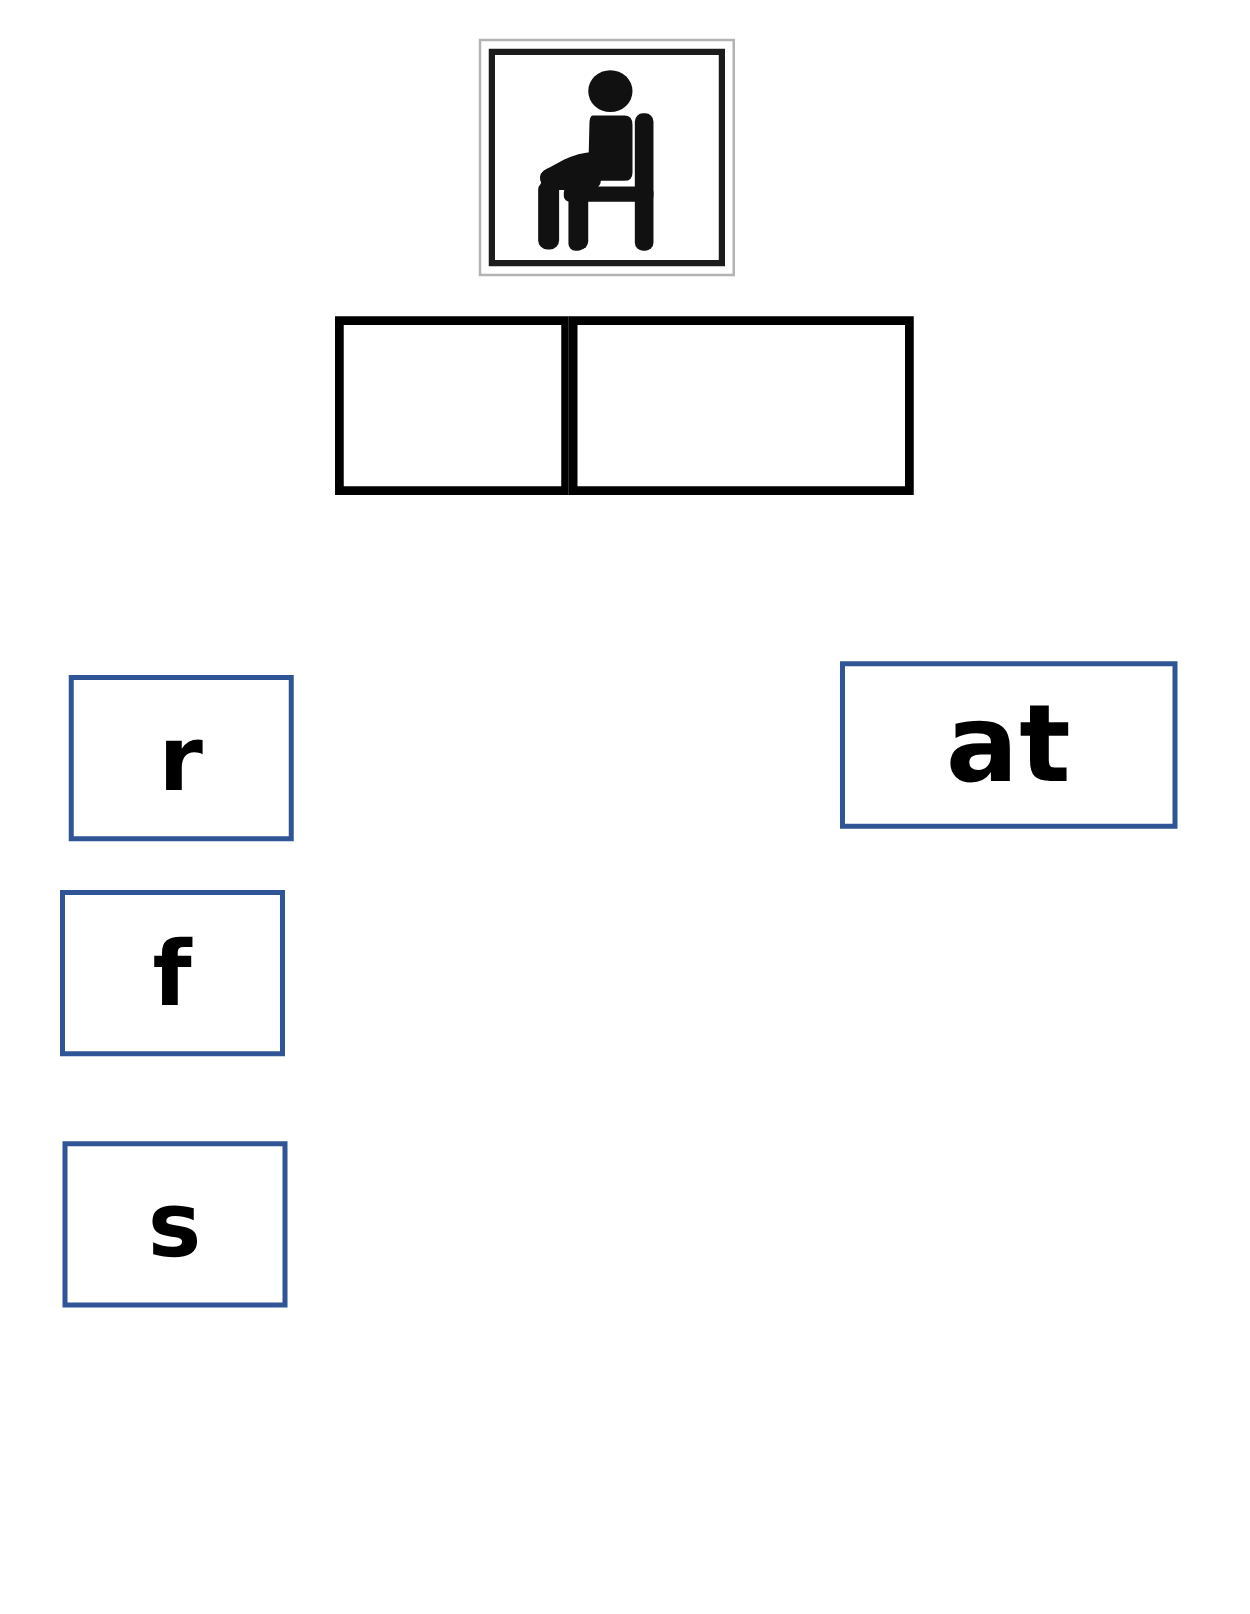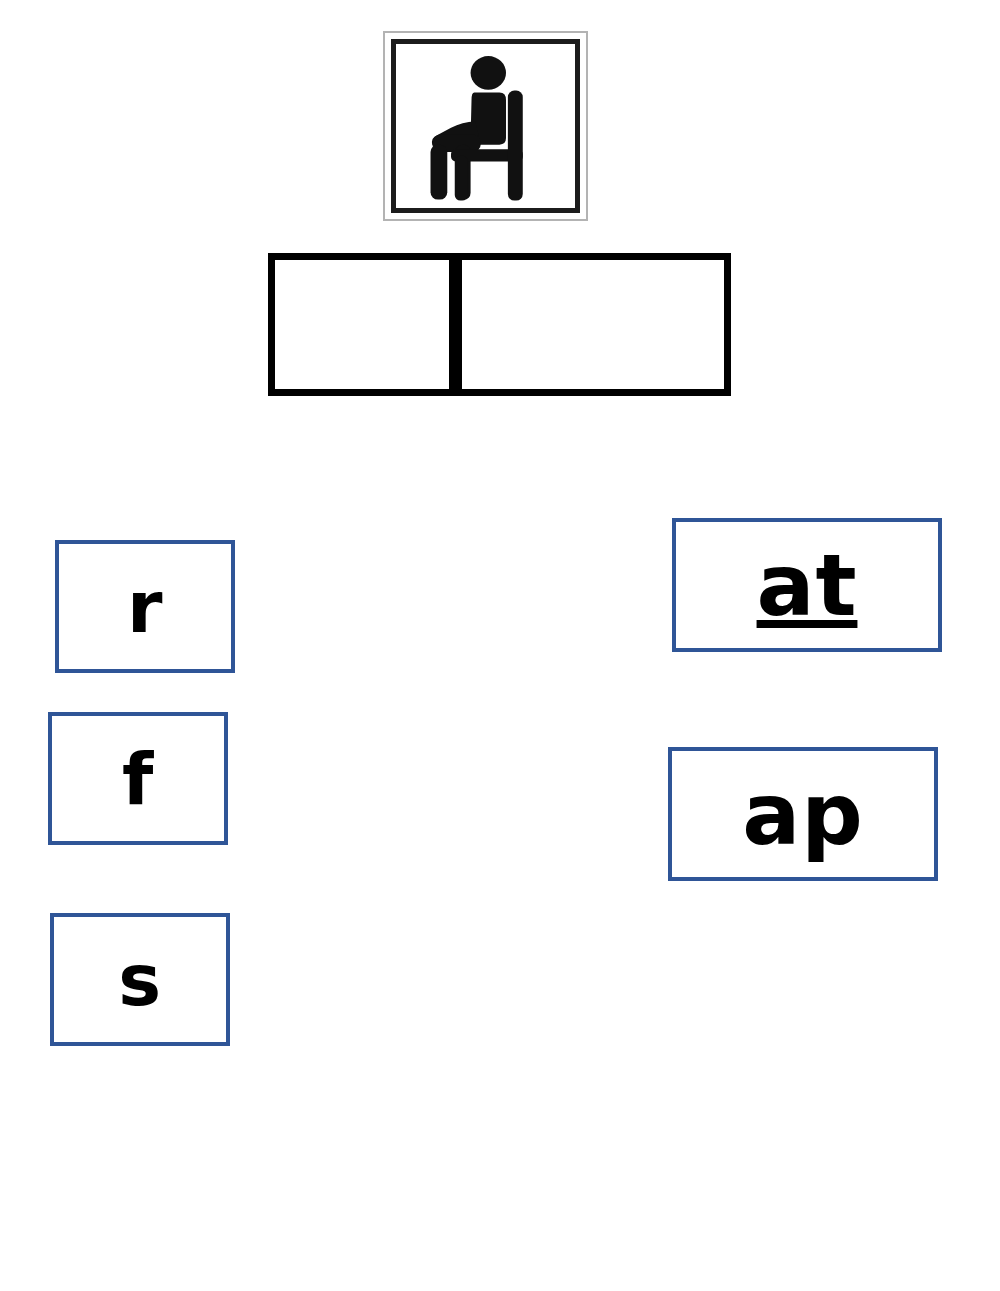--- a/index.html
+++ b/index.html
@@ -88,21 +88,21 @@
   
   .tile.onset { width: 180px; height: 133px; }
   .tile.onset .tile-text { font-size: 72px; }
   .tile.onset-r { left: 55px;  top: 540px; }
   .tile.onset-f { left: 48px;  top: 712px; }
   .tile.onset-s { left: 50px;  top: 913px; }
 
   
   .tile.rime { width: 270px; height: 134px; }
   .tile.rime .tile-text { font-size: 86px; }
-  .tile.rime-at { left: 672px; top: 518px; text-decoration: underline; }
+  .tile.rime-at { left: 672px; top: 529px; }
   .tile.rime-ap { left: 668px; top: 747px; }
 </style>
 </head>
 <body>
 
 <div id="sheet">
 
   <div class="picture-frame">
     <div class="picture-frame-inner">
       <svg class="picture-art" viewBox="0 0 190 176" aria-hidden="true">
@@ -139,17 +139,14 @@
   <div class="tile onset onset-f">
     <span class="tile-text">f</span>
   </div>
   <div class="tile onset onset-s">
     <span class="tile-text">s</span>
   </div>
 
   <div class="tile rime rime-at">
     <span class="tile-text">at</span>
   </div>
-  <div class="tile rime rime-ap">
-    <span class="tile-text">ap</span>
-  </div>
 
 </div>
 
 </body></html>

